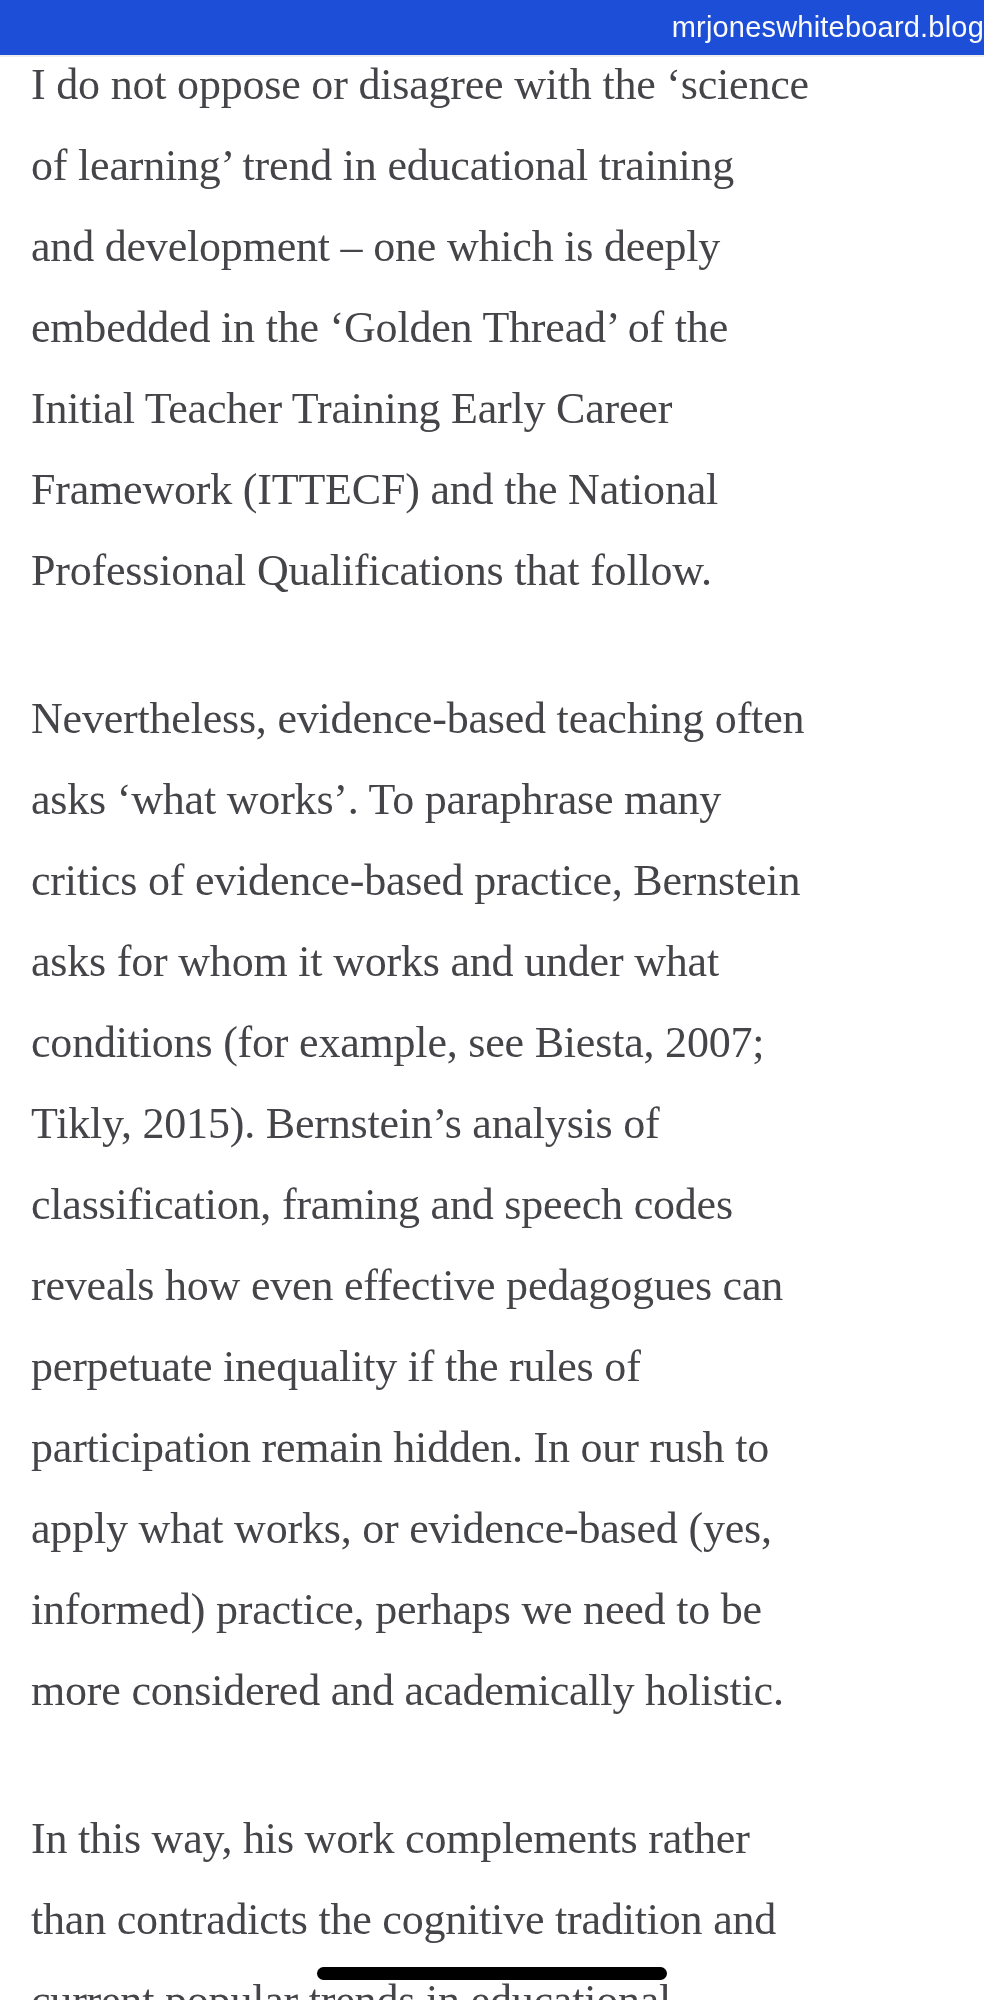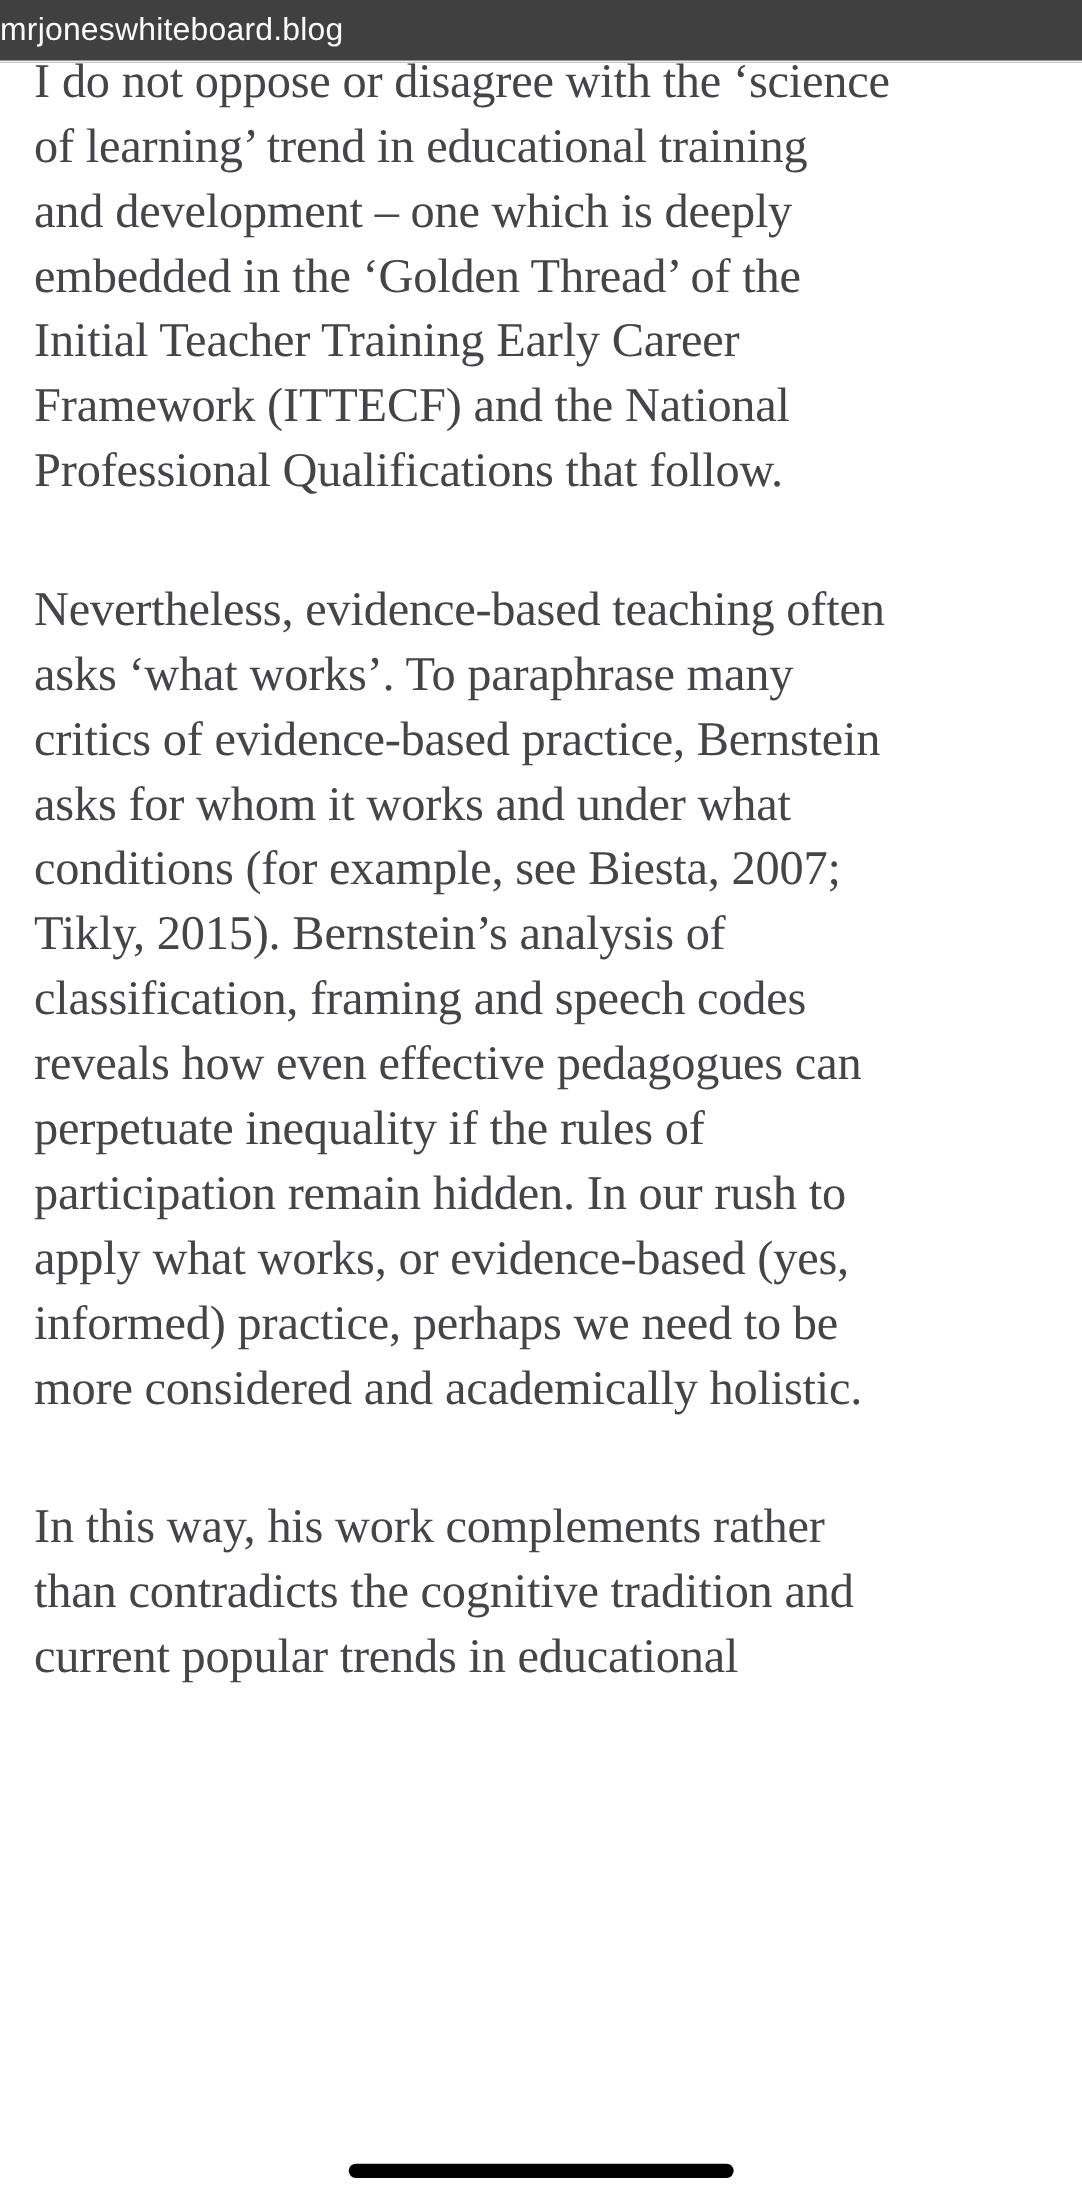--- a/index.html
+++ b/index.html
@@ -9,44 +9,44 @@
     height: 2000px;
     overflow: hidden;
     background: #ffffff;
     position: relative;
   }
   .browser-header {
     position: relative;
     z-index: 5;
     width: 100%;
     height: 57px;
-    background: #404040;
+    background: #1d4ed8;
     border-bottom: 2px solid #eeedee;
     display: flex;
     align-items: center;
-    justify-content: flex-start;
+    justify-content: flex-end;
     box-sizing: border-box;
   }
   .url-text {
     font-family: "Liberation Sans", sans-serif;
     font-size: 29px;
     font-weight: 400;
     color: #fafafa;
     letter-spacing: 0.2px;
   }
   .article {
     position: relative;
     z-index: 1;
     margin-top: -13px;
     padding: 0 20px 0 31px;
   }
   .article p {
     font-family: "Liberation Serif", "DejaVu Serif", serif;
     font-size: 44px;
-    line-height: 59px;
+    line-height: 81px;
     color: #454449;
     margin: 0 0 67px 0;
     white-space: pre;
     letter-spacing: -0.2px;
   }
   .home-indicator {
     position: absolute;
     z-index: 10;
     top: 1967px;
     left: 317px;

